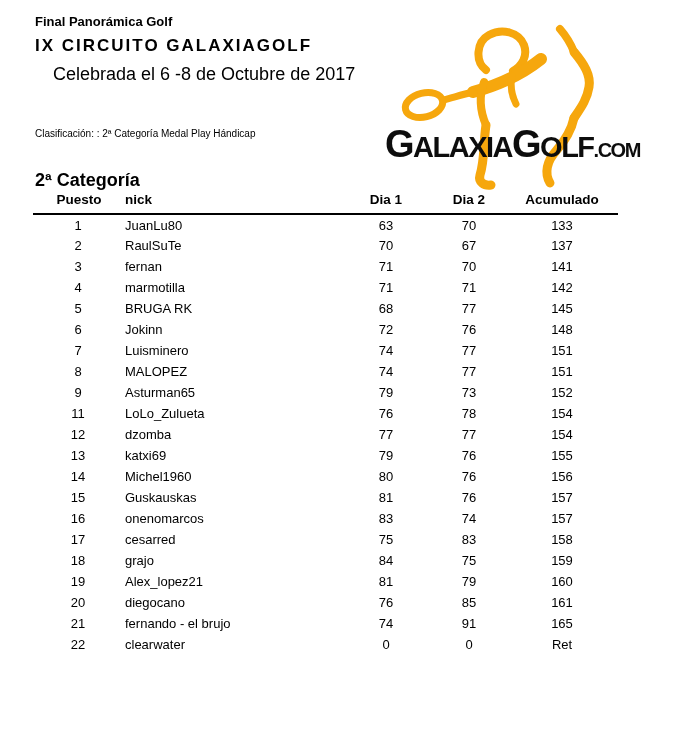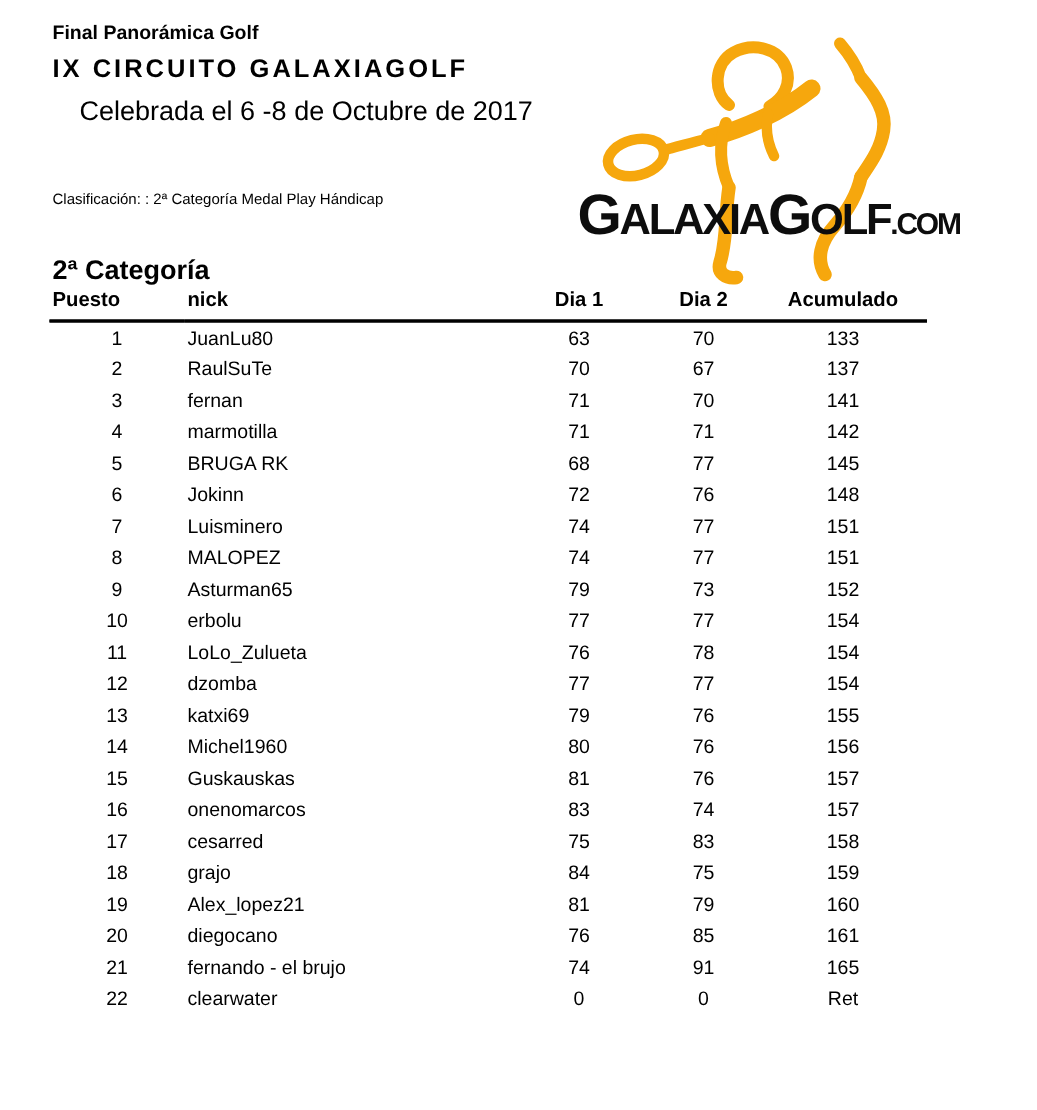--- a/index.html
+++ b/index.html
@@ -29,21 +29,21 @@
   .logo-text .md { font-size:29px; }
   .logo-text .sm { font-size:20px; }
 
   
   table.results { position:absolute; left:33px; top:190px; width:585px; border-collapse:collapse; }
   table.results th {
     font-size:13.5px; font-weight:bold; padding:2px 0 6px 0;
     border-bottom:2px solid #000;
   }
   table.results th.c-puesto, table.results td.puesto { text-align:left; }
-  table.results th.c-puesto { padding-left:2px; }
+  table.results th.c-puesto { padding-left:2px;text-align:center; }
   table.results th.c-nick, table.results td.nick { text-align:left; padding-left:2px;margin-top:44px; }
   table.results th.c-dia1, table.results th.c-dia2, table.results th.c-acum { text-align:center; }
   table.results td { font-size:13px; height:21px; padding:0; }
   table.results td.puesto { text-align:center; }
   table.results td.dia1, table.results td.dia2, table.results td.acum { text-align:center; }
 
   
   .legend { position:absolute; left:125px; top:701px; font-size:12.5px; display:flex; gap:15px; white-space:nowrap; }
 </style>
 </head>
@@ -162,27 +162,20 @@
           <td class="acum">151</td>
         </tr>
         <tr>
           <td class="puesto">9</td>
           <td class="nick">Asturman65</td>
           <td class="dia1">79</td>
           <td class="dia2">73</td>
           <td class="acum">152</td>
         </tr>
         <tr>
-          <td class="puesto">10</td>
-          <td class="nick">erbolu</td>
-          <td class="dia1">77</td>
-          <td class="dia2">77</td>
-          <td class="acum">154</td>
-        </tr>
-        <tr>
           <td class="puesto">11</td>
           <td class="nick">LoLo_Zulueta</td>
           <td class="dia1">76</td>
           <td class="dia2">78</td>
           <td class="acum">154</td>
         </tr>
         <tr>
           <td class="puesto">12</td>
           <td class="nick">dzomba</td>
           <td class="dia1">77</td>

